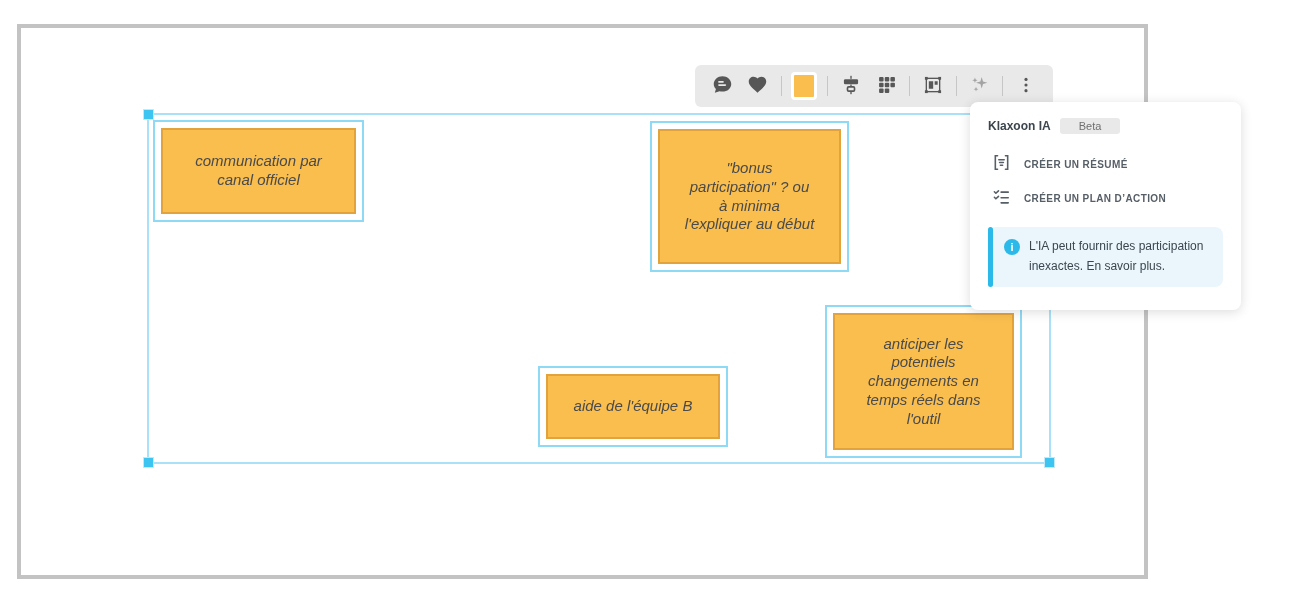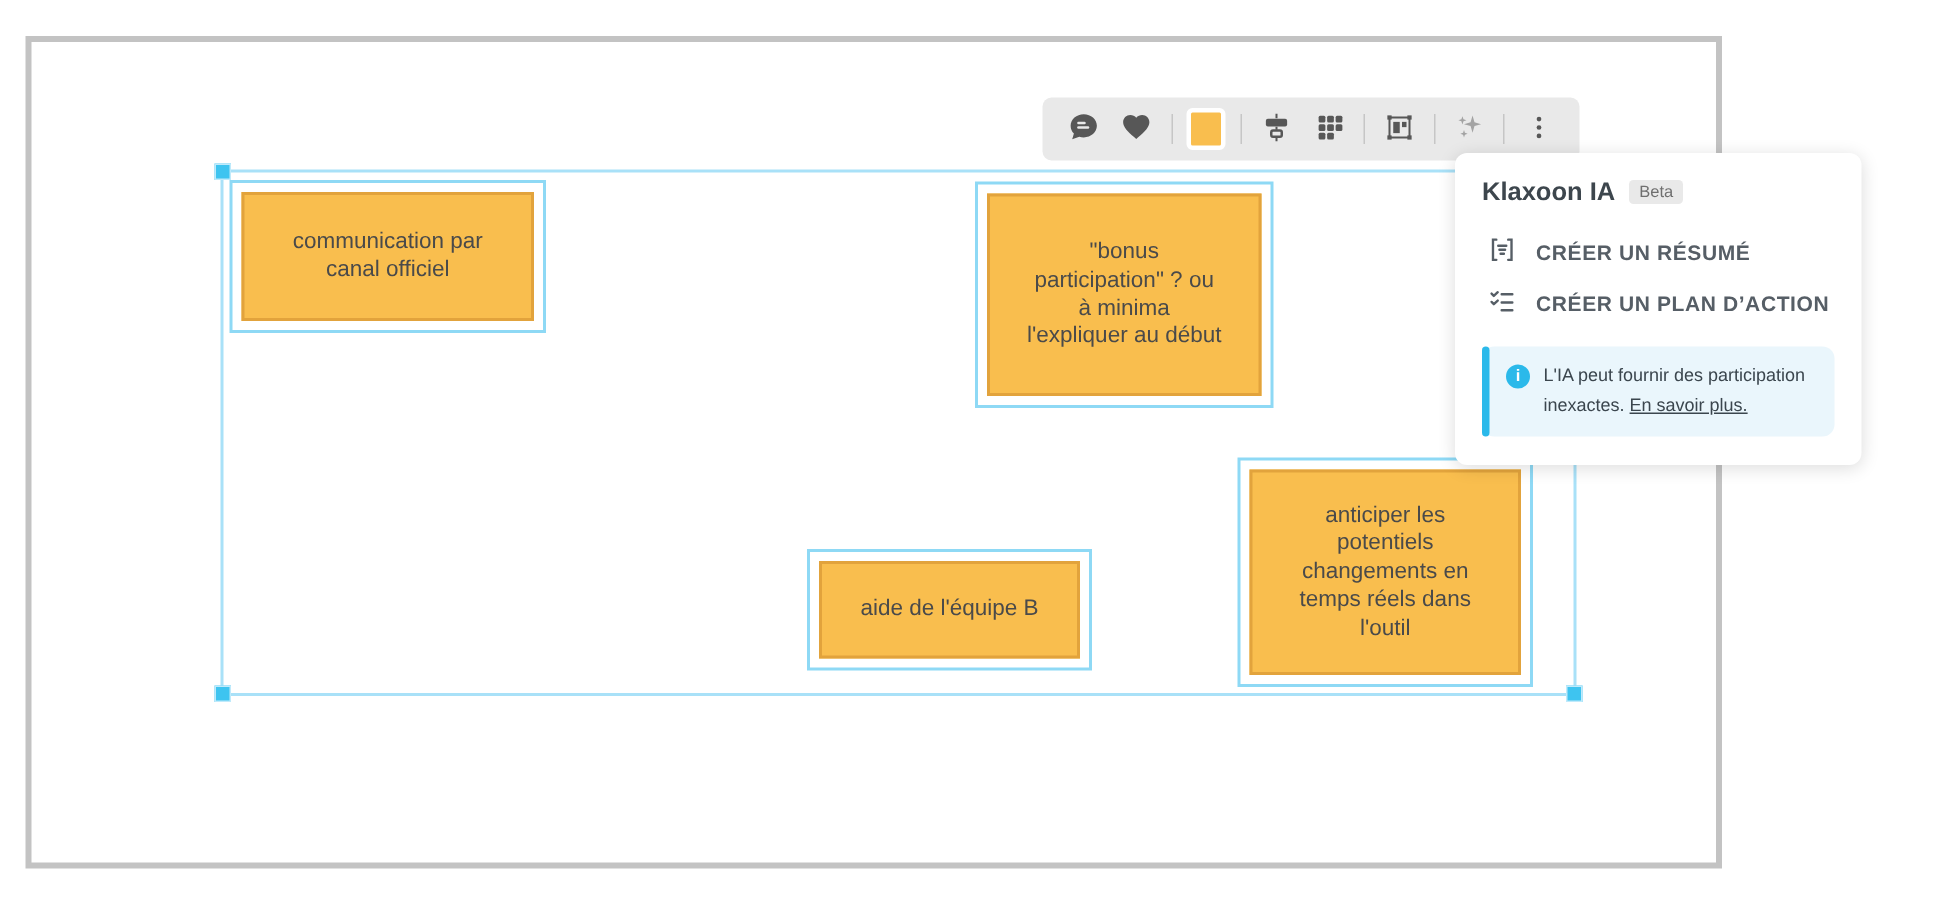--- a/index.html
+++ b/index.html
@@ -10,21 +10,21 @@
   .frame{position:absolute; left:17px; top:24px; width:1123px; height:547px; border:4px solid #c3c3c3; background:transparent;}
 
   
   .group-selection{position:absolute; left:147px; top:113px; width:904px; height:351px; border:2px solid #a9e1f8; box-sizing:border-box;}
   .handle{position:absolute; width:11px; height:11px; background:#3ec4f0; border:1px solid #bfeafb; box-sizing:border-box;}
   .handle.tl{left:-6px; top:-6px;}
   .handle.bl{left:-6px; bottom:-6px;}
   .handle.br{right:-6px; bottom:-6px;}
 
   
-  .note-box{position:absolute; border:2px solid #8ed9f5; box-sizing:border-box; padding:6px; background:#ffffff;}
+  .note-box{position:absolute; border:2px solid #8ed9f5; box-sizing:border-box; padding:6px; background:#ffffff;font-style:italic;}
   .sticky{width:100%; height:100%; box-sizing:border-box; background:#f9be4e; border:2px solid #e2a33c; display:flex; align-items:center; justify-content:center; text-align:center;}
   .sticky span{display:inline-block; font-size:15px; line-height:1.25; color:#4a4a4a;}
   .n1{left:153px; top:120px; width:211px; height:102px;}
   .n1 span{max-width:142px;}
   .n2{left:650px; top:121px; width:199px; height:151px;}
   .n2 span{max-width:132px;}
   .n3{left:275px; top:280px; width:201px; height:99px;}
   .n3 span{max-width:108px;}
   .n4{left:538px; top:366px; width:190px; height:81px;}
   .n4 span{max-width:170px;}
@@ -33,30 +33,30 @@
 
   
   .toolbar{position:absolute; left:695px; top:65px; width:358px; height:42px; background:#e9e9e9; border-radius:6px; display:flex; align-items:center; justify-content:space-between; padding:0 14px; box-sizing:border-box; z-index:5;}
   .tb-btn{background:none; border:none; padding:0; margin:0; width:26px; height:26px; display:flex; align-items:center; justify-content:center; cursor:pointer;}
   .tb-div{width:1px; height:20px; background:#c6c6c6;}
   .swatch{width:22px; height:22px; background:#f9be4e; border:3px solid #ffffff; border-radius:4px; box-sizing:content-box;}
 
   
   .ai-panel{position:absolute; left:970px; top:102px; width:271px; height:208px; background:#ffffff; border-radius:8px; box-shadow:0 2px 12px rgba(0,0,0,0.14); box-sizing:border-box; padding:16px 18px; z-index:10;}
   .panel-title-row{display:flex; align-items:center; gap:9px;}
-  .panel-title{font-size:17px; font-weight:bold; color:#3d464d;}
-  .badge{background:#e9e9e9; color:#6f6f6f; font-size:11px; padding:2px 7px; border-radius:3px;}
+  .panel-title{font-size:12px; font-weight:bold; color:#3d464d;}
+  .badge{background:#e9e9e9; color:#6f6f6f; font-size:11px; padding:2px 19px; border-radius:3px;}
   .menu{margin-top:13px; display:flex; flex-direction:column;}
   .menu-item{display:flex; align-items:center; gap:13px; background:none; border:none; padding:6px 0 6px 4px; cursor:pointer; text-align:left;}
-  .menu-item .label{font-size:14px; font-weight:bold; letter-spacing:0.4px; color:#565e66;}
+  .menu-item .label{font-size:10px; font-weight:bold; letter-spacing:0.4px; color:#565e66;}
   .infobox{position:relative; margin-top:12px; background:#eaf6fc; border-radius:8px; padding:10px 10px 10px 16px; display:flex; gap:9px; align-items:flex-start;}
   .infobar{position:absolute; left:0; top:0; bottom:0; width:5px; background:#2bb9ea; border-radius:4px;}
   .info-i{flex:0 0 auto; width:16px; height:16px; border-radius:50%; background:#2bb9ea; color:#ffffff; font-size:11px; font-weight:bold; display:flex; align-items:center; justify-content:center; margin-top:2px;}
   .info-text{font-size:12px; color:#3b464e; line-height:1.65;}
-  .info-link{color:#3b464e; text-decoration:underline; cursor:pointer;}
+  .info-link{color:#3b464e; cursor:pointer;}
 </style>
 </head>
 <body>
 
 <div class="stage">
 
   <div class="frame"></div>
 
   <div class="group-selection">
     <span class="handle tl"></span>

